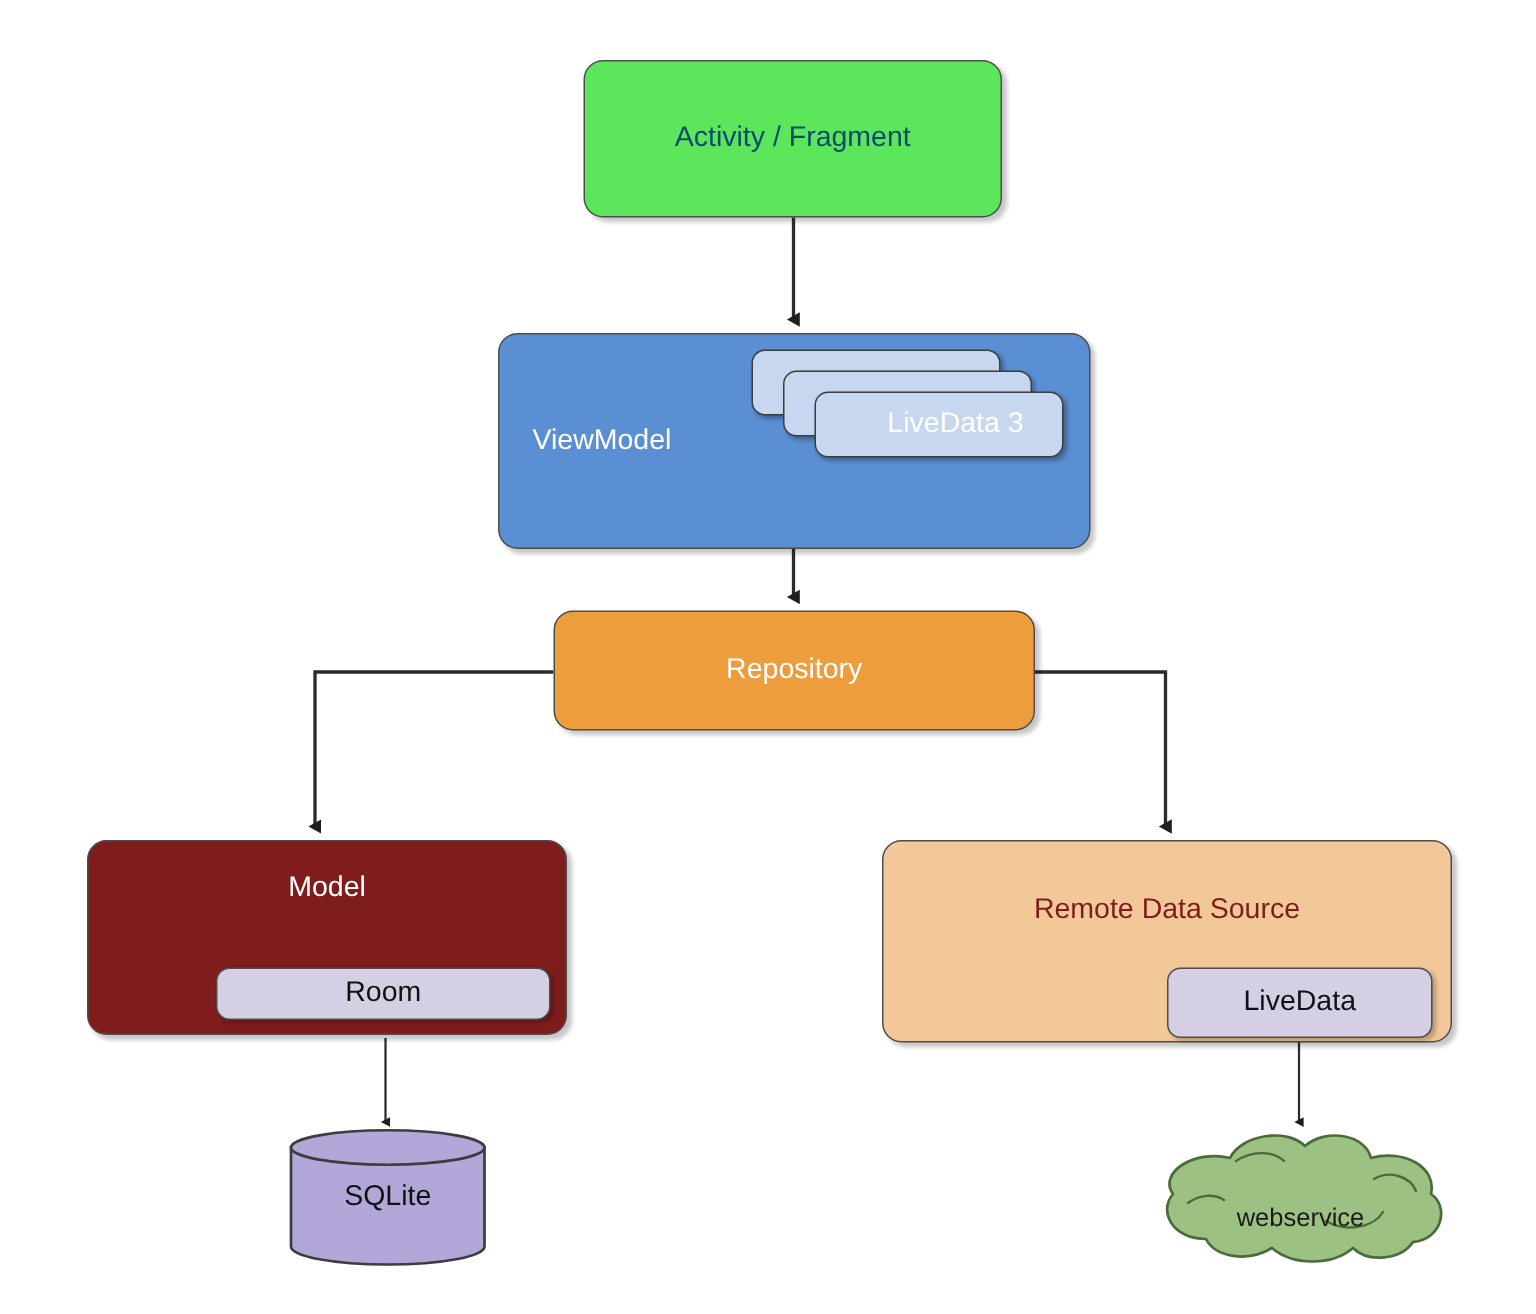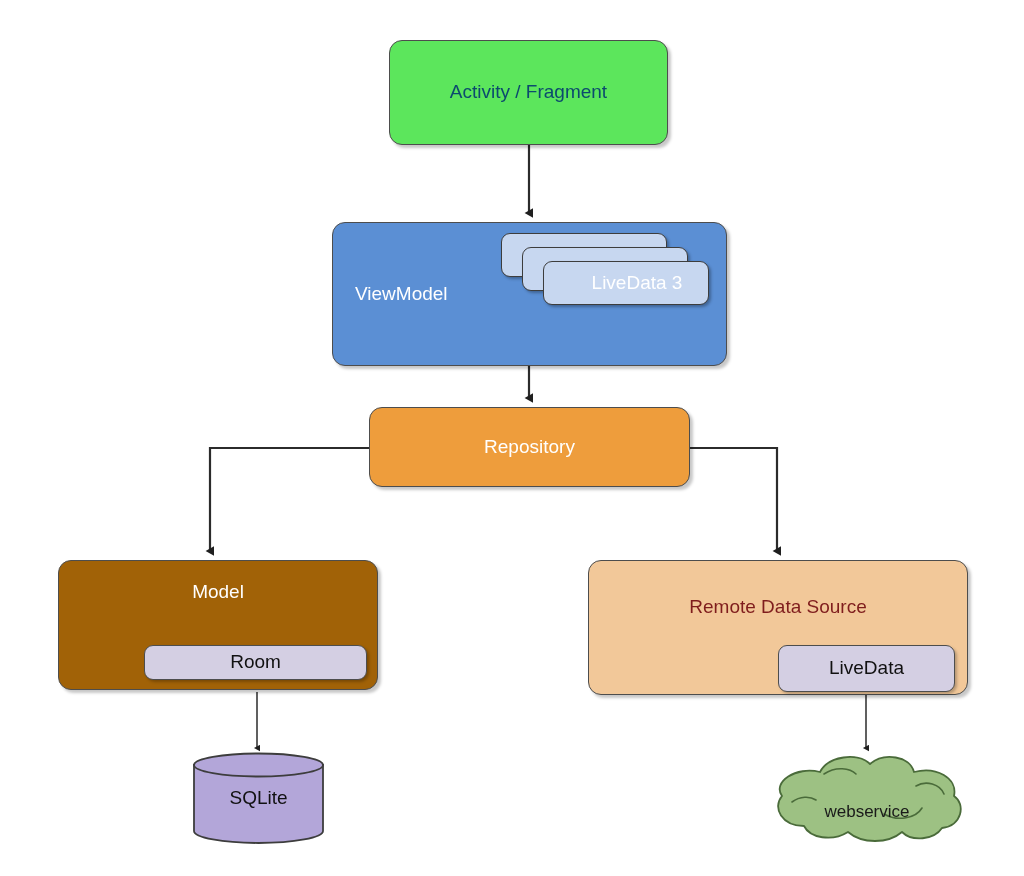--- a/index.html
+++ b/index.html
@@ -92,21 +92,21 @@
     width: 321px; height: 80px;
     background: #EE9D3C;
     align-items: center;
   }
   #node-repository .node-label { color: #ffffff; }
 
   
   #node-model {
     left: 58px; top: 560px;
     width: 320px; height: 130px;
-    background: #a16207;
+    background: #7f1d1d;
     align-items: flex-start;
   }
   #node-model .node-label {
     color: #ffffff;
     margin-top: 21px;
   }
 
   
   #node-remote {
     left: 588px; top: 560px;

